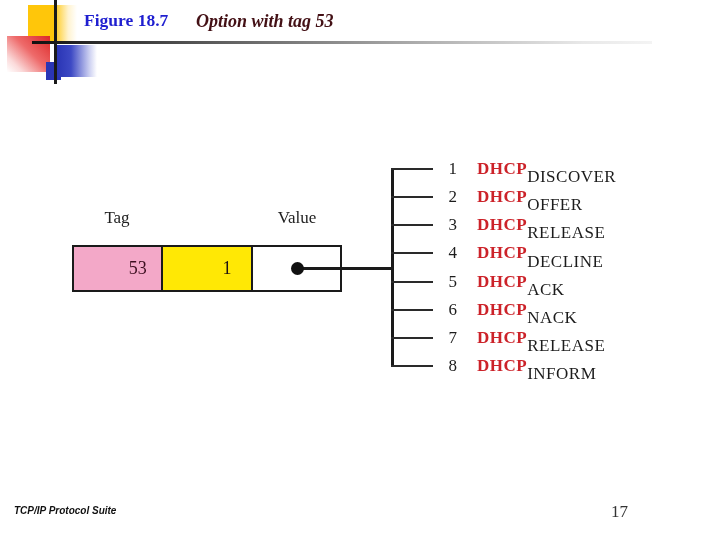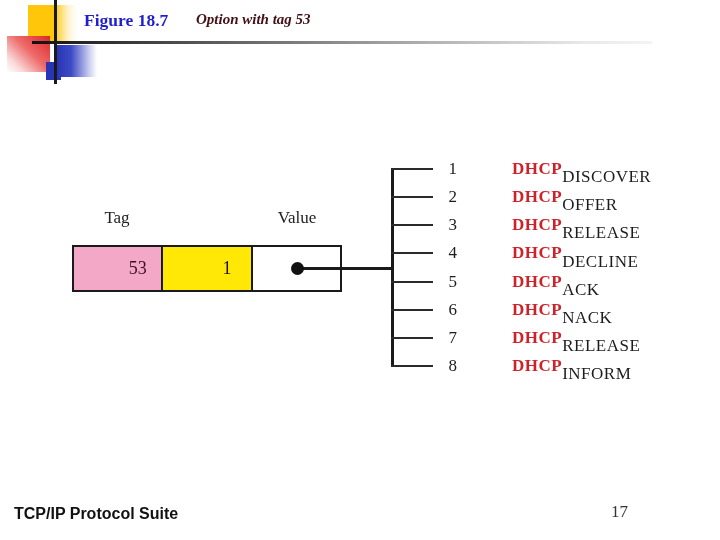--- a/index.html
+++ b/index.html
@@ -13,46 +13,46 @@
   .emblem-red{position:absolute;left:7px;top:36px;width:43px;height:36px;
     background:linear-gradient(225deg,#dd2828 0%,#ee6a6a 45%,#fbdada 80%,#ffffff 100%);}
   .emblem-notch{position:absolute;left:46px;top:62px;width:15px;height:18px;background:#2a35b5;}
   .emblem-blue{position:absolute;left:57px;top:45px;width:40px;height:32px;
     background:linear-gradient(90deg,#2a35b5 0%,#3d49c4 35%,#c9cdf0 80%,#ffffff 100%);}
   .emblem-vline{position:absolute;left:54px;top:0;width:3px;height:84px;background:#1a1a1a;}
   .header-rule{position:absolute;left:32px;top:41px;width:688px;height:3px;
     background:linear-gradient(90deg,#111 0%,#666 30%,#aaa 55%,#e8e8e8 80%,#ffffff 100%);}
   
   .figure-label{position:absolute;left:84px;top:10px;font-size:17.5px;font-weight:bold;color:#1f1fd0;}
-  .figure-title{position:absolute;left:196px;top:11px;font-size:15px;font-weight:bold;font-style:italic;color:#431015;}
+  .figure-title{position:absolute;left:196px;top:11px;font-size:18px;font-weight:bold;font-style:italic;color:#431015;}
   
   .col-header{position:absolute;top:208px;width:90px;text-align:center;font-size:17px;color:#222;}
   #hdr-tag{left:72px;} #hdr-length{left:162px;} #hdr-value{left:252px;}
   .option-table{position:absolute;left:72px;top:245px;width:270px;height:47px;
     border:2px solid #1a1a1a;box-sizing:border-box;display:flex;}
   .cell{flex:1;display:flex;align-items:center;justify-content:center;
     font-size:18px;box-sizing:border-box;padding-left:40px;}
   .cell + .cell{border-left:2px solid #1a1a1a;}
   .cell-tag{background:#f3a8c8;color:#3d0f20;}
   .cell-length{background:#ffe805;color:#1d1212;}
   .cell-value{background:#ffffff;}
   
   .value-dot{position:absolute;left:291px;top:262px;width:13px;height:13px;border-radius:50%;background:#111;}
   .connector-line{position:absolute;left:297px;top:267px;width:97px;height:3px;background:#1a1a1a;}
   .bracket-vline{position:absolute;left:391px;top:168px;width:3px;height:199px;background:#1a1a1a;}
   .tick{position:absolute;left:391px;width:42px;height:2px;background:#2a2a2a;}
   
   .msg-list{position:absolute;left:440px;top:155px;}
   .msg-row{height:28.15px;display:flex;align-items:center;font-size:17px;color:#1c1c1c;}
   .msg-num{width:17px;text-align:right;margin-right:20px;}
-  .msg-prefix{font-weight:bold;color:#cc2229;letter-spacing:0.5px;margin-left:35px;}
+  .msg-prefix{font-weight:bold;color:#cc2229;letter-spacing:0.5px;}
   .msg-rest{color:#1c1c1c;letter-spacing:0.5px;margin-top:16px;}
   
   .footer-text{position:absolute;left:14px;top:505px;font-family:"Liberation Sans",sans-serif;
-    font-size:16px;font-weight:bold;color:#111;}
+    font-size:10px;font-weight:bold;color:#111;font-style:italic;}
   .page-number{position:absolute;right:24px;top:502px;font-size:17px;color:#333;}
 </style>
 </head>
 <body>
 
 <div id="slide">
 
   <div class="emblem-yellow"></div>
   <div class="emblem-red"></div>
   <div class="emblem-notch"></div>

